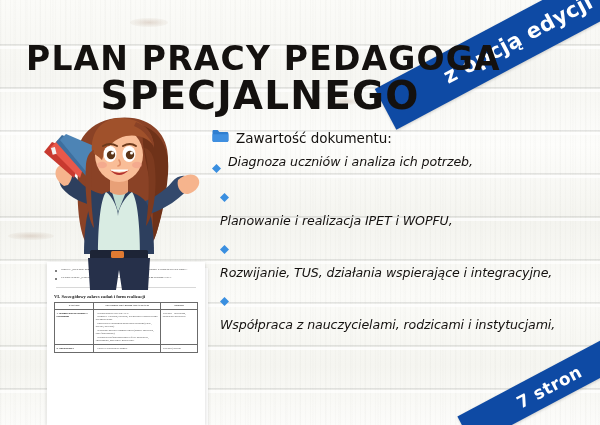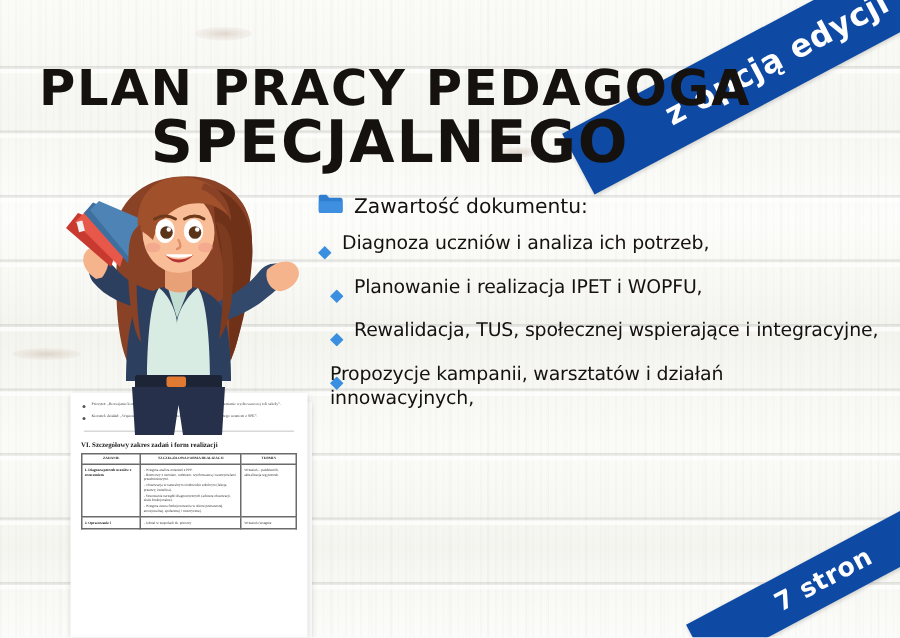--- a/index.html
+++ b/index.html
@@ -245,22 +245,23 @@
   .content-item .diamond {
     flex: 0 0 auto;
     margin-top: 4px;
   }
   .content-item-text {
     font-family: "DejaVu Sans", sans-serif;
     font-size: 12.6px;
     line-height: 1.28;
     color: #14110f;
     letter-spacing: -0.1px;
-  }
-  .content-item.indented { padding-left: 8px; }
+    font-style: italic;
+  }
+  .content-item.indented { padding-left: 8px; flex-direction: column; }
   .wrap-overflow .content-item-text { width: 300px; }
 </style>
 </head>
 <body>
 
 <div id="poster">
 
   <div class="wood-base"></div>
   <div class="wood-grain"></div>
 
@@ -426,29 +427,29 @@
           </svg>
         </span>
         <span class="content-item-text">Planowanie i realizacja IPET i WOPFU,</span>
       </li>
       <li class="content-item indented">
         <span class="diamond">
           <svg width="9" height="9" viewBox="0 0 9 9" xmlns="http://www.w3.org/2000/svg">
             <path d="M4.5 0 L9 4.5 L4.5 9 L0 4.5 Z" fill="#3a8fe0"></path>
           </svg>
         </span>
-        <span class="content-item-text">Rewalidacja, TUS, społecznej wspierające i integracyjne,</span>
+        <span class="content-item-text">Rozwijanie, TUS, działania wspierające i integracyjne,</span>
       </li>
-      <li class="content-item indented wrap-overflow">
+      <li class="content-item indented">
         <span class="diamond">
           <svg width="9" height="9" viewBox="0 0 9 9" xmlns="http://www.w3.org/2000/svg">
             <path d="M4.5 0 L9 4.5 L4.5 9 L0 4.5 Z" fill="#3a8fe0"></path>
           </svg>
         </span>
-        <span class="content-item-text" style="margin-left:-16px; width:318px;">Propozycje kampanii, warsztatów i działań innowacyjnych,</span>
+        <span class="content-item-text">Współpraca z nauczycielami, rodzicami i instytucjami,</span>
       </li>
     </ul>
   </div>
 
   <div class="ribbon ribbon-tr">z opcją edycji</div>
   <div class="ribbon ribbon-br">7 stron</div>
 
 </div>
 
 </body></html>

